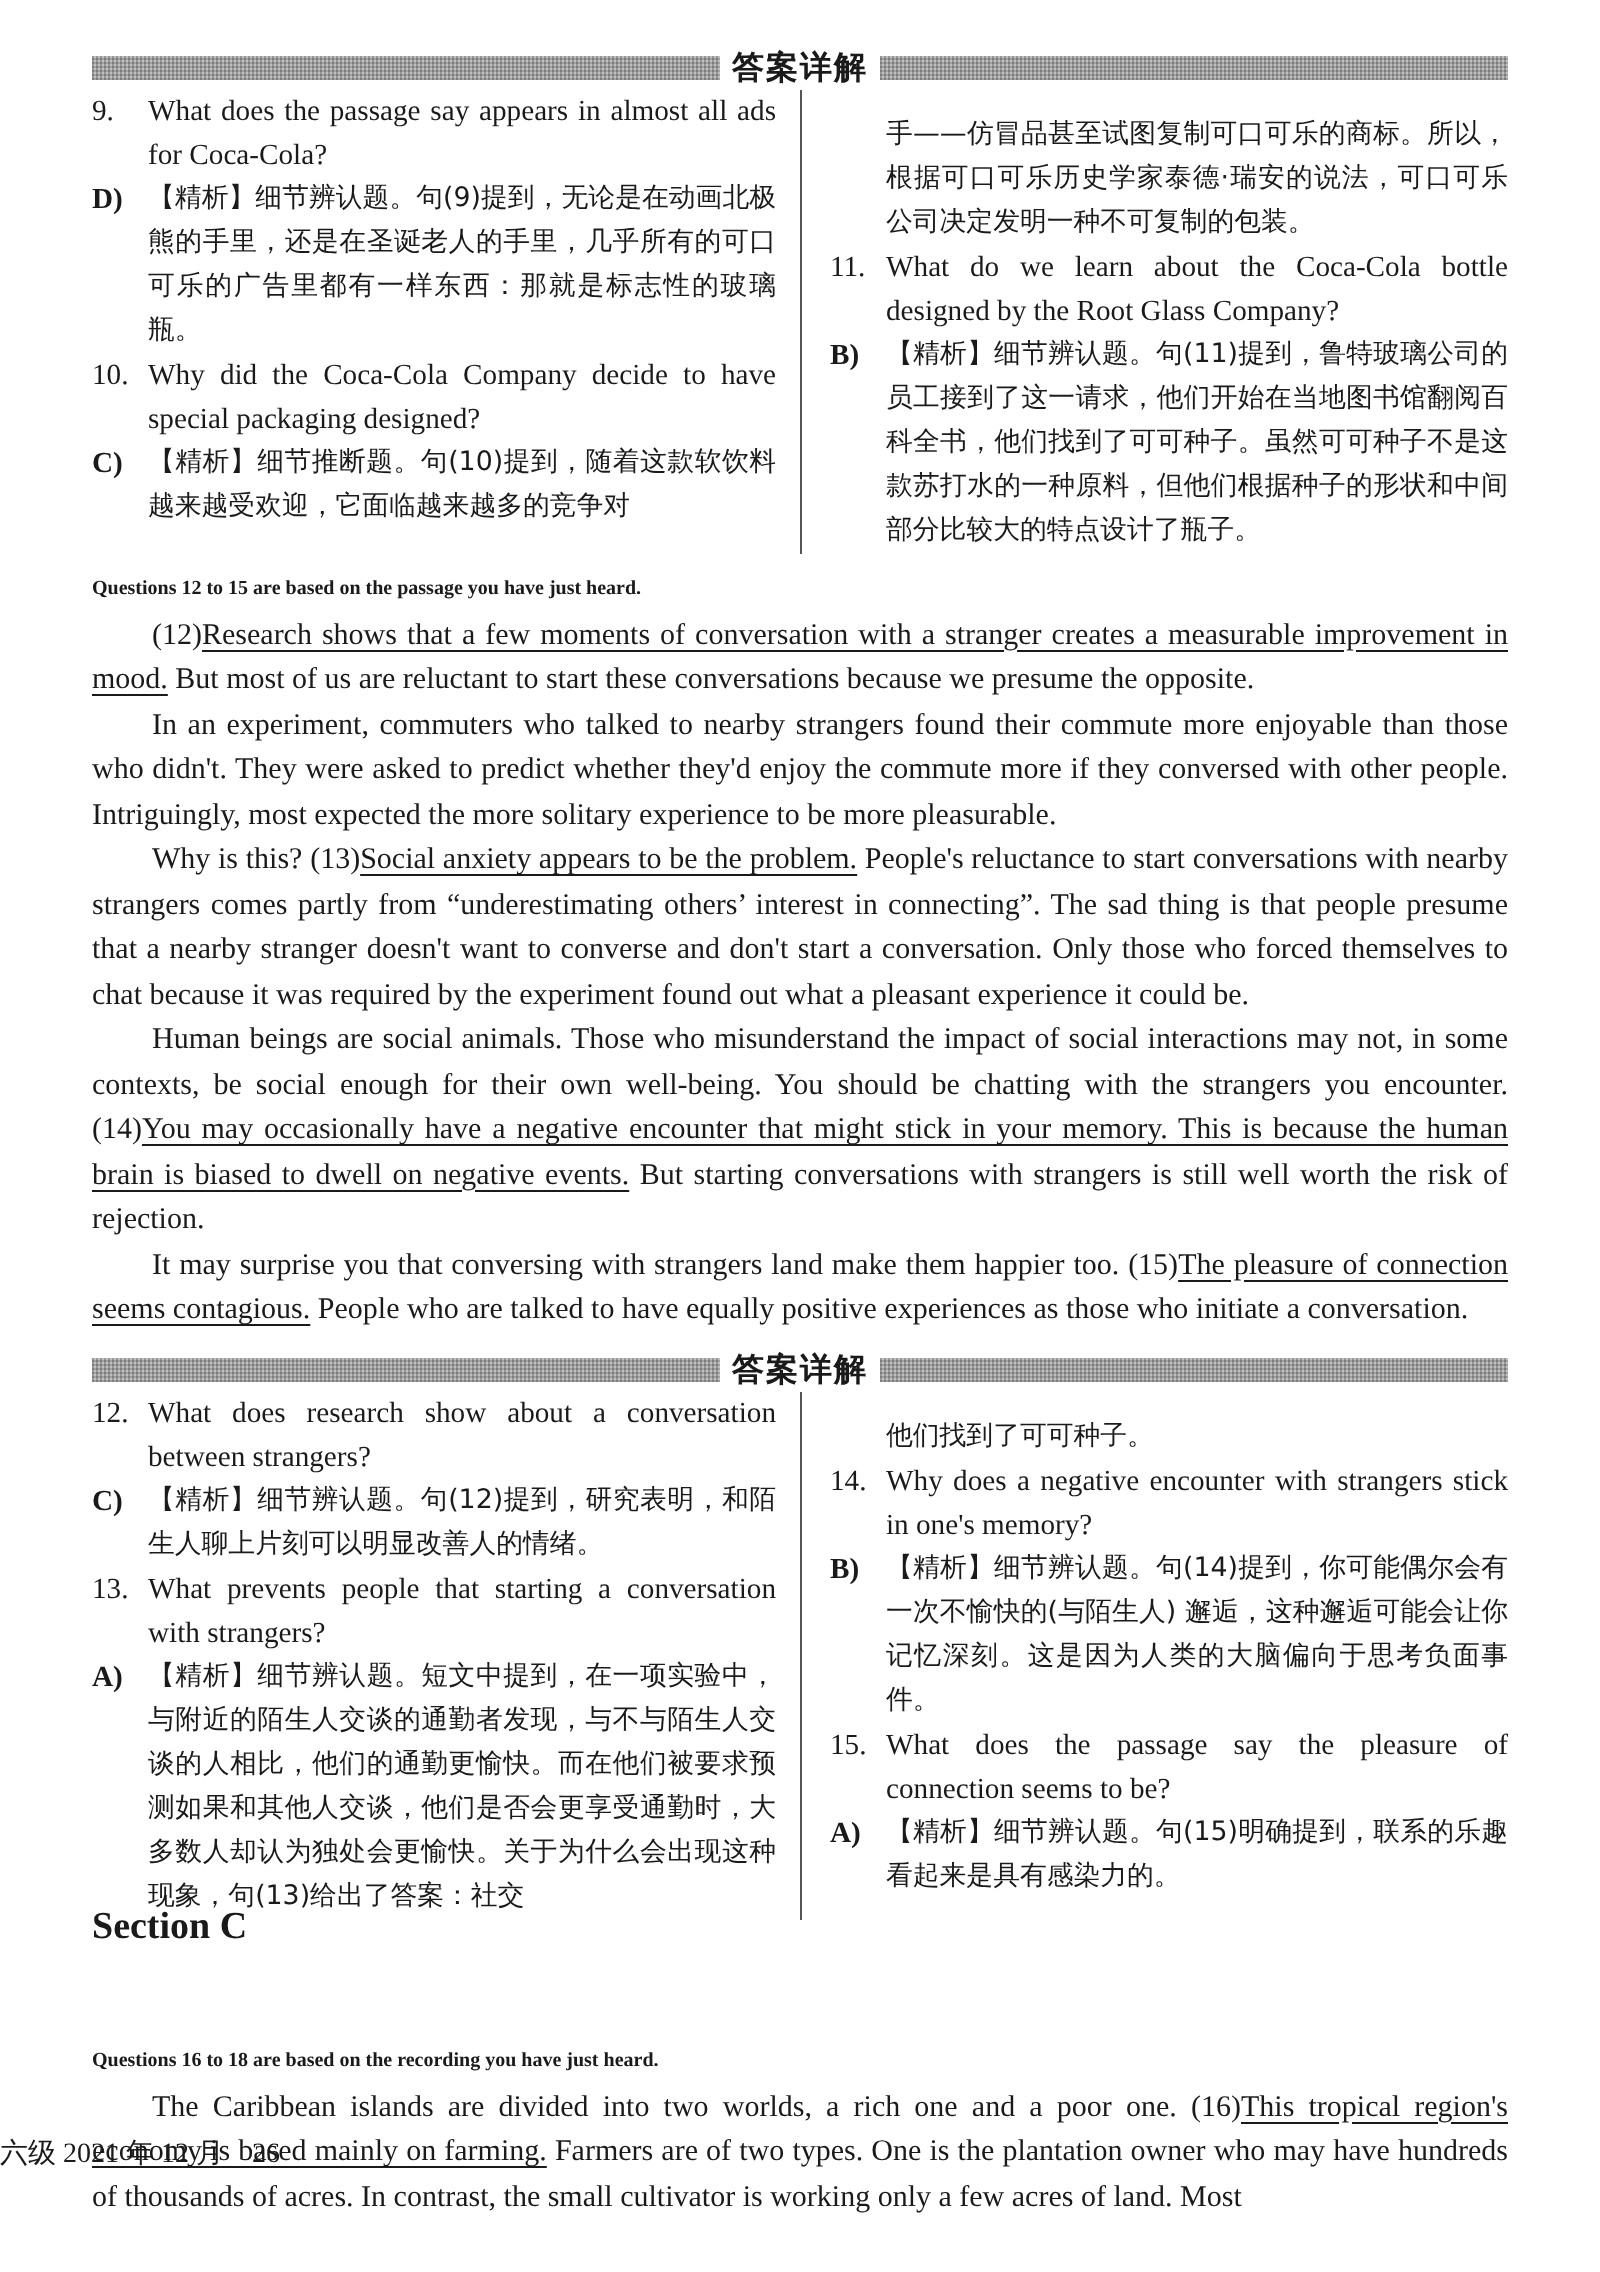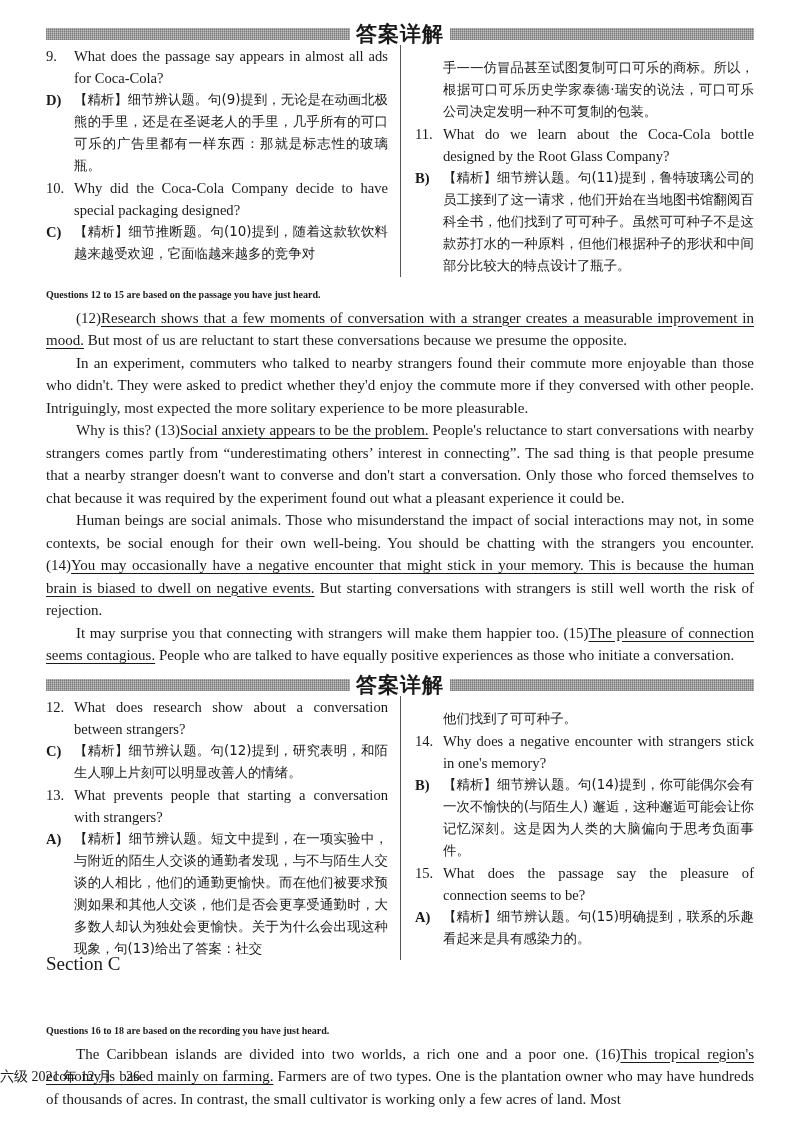--- a/index.html
+++ b/index.html
@@ -3,38 +3,38 @@
 <meta charset="utf-8">
 <style>
   html, body { margin:0; padding:0; background:#ffffff; }
   body { width:800px; height:1136px; position:relative; overflow:hidden;
          font-family:"Liberation Serif","DejaVu Serif",serif; color:#1a1a1a; }
   .banner { position:absolute; left:46px; width:708px; height:16px; display:flex; align-items:center; }
   .banner .bar { flex:1; height:12px;
      background: repeating-linear-gradient(90deg,#a9a9a9 0 1px,#d8d8d8 1px 2px),
                  repeating-linear-gradient(0deg,#bdbdbd 0 1px,#e4e4e4 1px 2px);
      background-blend-mode:multiply; }
-  .banner .title { padding:0 6px; font-family:Liberation Mono, monospace; font-weight:bold; font-size:21px; letter-spacing:1px; }
+  .banner .title { padding:0 6px; font-family:Liberation Mono, monospace; font-weight:bold; font-size:16px; letter-spacing:1px; }
   .cols { position:absolute; left:46px; width:708px; display:flex; }
   .col { width:354px; box-sizing:border-box; font-size:14.6px; line-height:22px; }
   .col.left { padding-right:12px; }
   .col.right { padding-left:14px; border-left:1.5px solid #555; }
   .q { display:flex; }
   .q .num { width:28px; flex:none; }
   .q .txt { flex:1; text-align:justify;font-family:Liberation Serif, serif; }
   .a { display:flex; }
   .a .ltr { width:28px; flex:none; font-weight:bold; }
   .a .txt { flex:1; text-align:justify; font-family:"DejaVu Sans",sans-serif; font-size:13.4px; }
   .a .tag { font-weight:normal; }
   .cont { padding-left:28px; font-family:"DejaVu Sans",sans-serif; font-size:13.4px; text-align:justify;margin-top:12px; }
   .passage { position:absolute; left:46px; width:708px; font-size:15px; line-height:22.5px; text-align:justify; }
   .passage p { margin:0; text-indent:2em; }
   .heading-q { font-weight:bold; font-size:10px; margin:0; text-indent:0 !important; }
   u { text-decoration:underline; text-underline-offset:3px; }
-  .sec { position:absolute; left:46px; top:953px; font-weight:normal; font-size:19px; }
+  .sec { position:absolute; left:46px; top:953px; font-weight:bold; font-size:19px; }
   .footer { position:absolute; left:0; width:720px; top:1068px; text-align:left; font-size:14px; }
 </style>
 </head>
 <body>
 
 <div class="banner" style="top:26px;">
   <div class="bar"></div>
   <div class="title">答案详解</div>
   <div class="bar"></div>
 </div>
@@ -70,21 +70,21 @@
     </div>
   </div>
 </div>
 
 <div class="passage" style="top:284px;">
   <p class="heading-q">Questions 12 to 15 are based on the passage you have just heard.</p>
   <p><span>(12)</span><u>Research shows that a few moments of conversation with a stranger creates a measurable improvement in mood.</u><span> But most of us are reluctant to start these conversations because we presume the opposite.</span></p>
   <p>In an experiment, commuters who talked to nearby strangers found their commute more enjoyable than those who didn't. They were asked to predict whether they'd enjoy the commute more if they conversed with other people. Intriguingly, most expected the more solitary experience to be more pleasurable.</p>
   <p><span>Why is this? </span><span>(13)</span><u>Social anxiety appears to be the problem.</u><span> People's reluctance to start conversations with nearby strangers comes partly from “underestimating others’ interest in connecting”. The sad thing is that people presume that a nearby stranger doesn't want to converse and don't start a conversation. Only those who forced themselves to chat because it was required by the experiment found out what a pleasant experience it could be.</span></p>
   <p><span>Human beings are social animals. Those who misunderstand the impact of social interactions may not, in some contexts, be social enough for their own well-being. You should be chatting with the strangers you encounter. </span><span>(14)</span><u>You may occasionally have a negative encounter that might stick in your memory. This is because the human brain is biased to dwell on negative events.</u><span> But starting conversations with strangers is still well worth the risk of rejection.</span></p>
-  <p><span>It may surprise you that connecting with strangers will make them happier too. </span><span>(15)</span><u>The pleasure of connection seems contagious.</u><span> People who are talked to have equally positive experiences as those who initiate a conversation.</span></p>
+  <p><span>It may surprise you that conversing with strangers land make them happier too. </span><span>(15)</span><u>The pleasure of connection seems contagious.</u><span> People who are talked to have equally positive experiences as those who initiate a conversation.</span></p>
 </div>
 
 <div class="banner" style="top:677px;">
   <div class="bar"></div>
   <div class="title">答案详解</div>
   <div class="bar"></div>
 </div>
 
 <div class="cols" style="top:696px;">
   <div class="col left">

